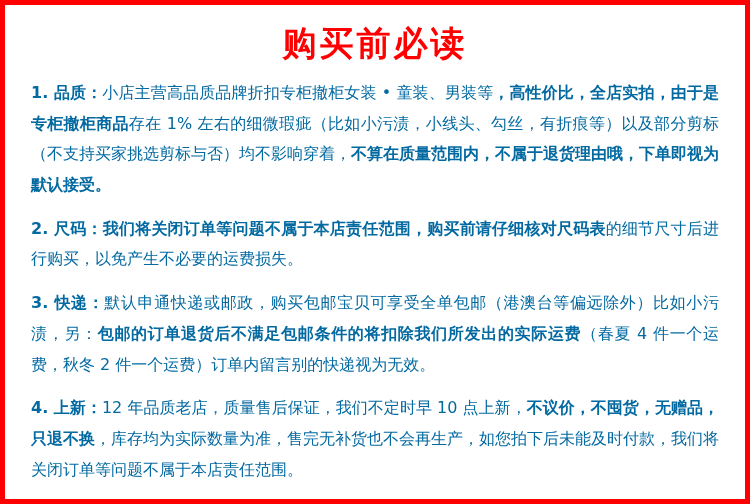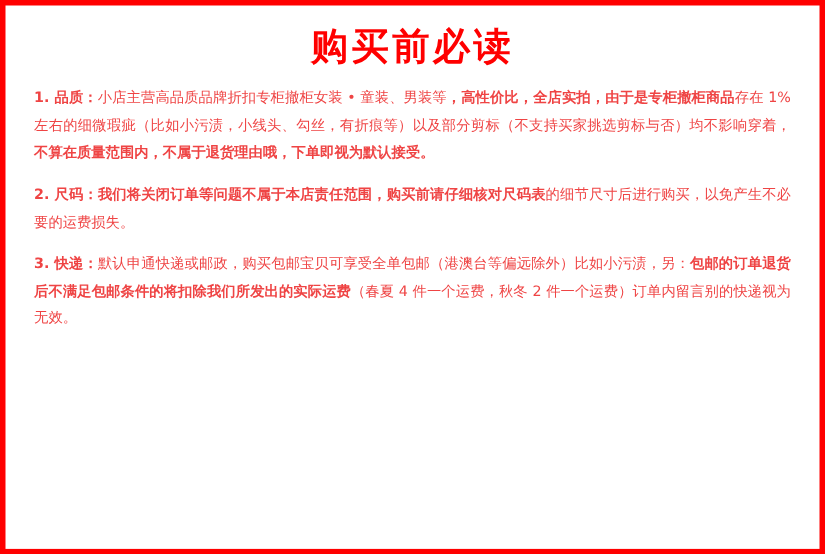--- a/index.html
+++ b/index.html
@@ -33,22 +33,22 @@
     font-size: 34px;
     font-weight: bold;
     letter-spacing: 3px;
     line-height: 1.2;
     margin: 8px 0 14px 0;
   }
   .section {
     margin-bottom: 13px;
   }
   .para {
-    color: #ef4444;
-    font-size: 13px;
+    color: #0369a1;
+    font-size: 16px;
     line-height: 1.92;
     text-align: justify;
     font-weight: bold;
     margin: 0;
   }
   .para .num {
     font-weight: bold;
   }
   .para .lbl {
     font-weight: bold;
@@ -69,15 +69,18 @@
     <div id="sections">
         <div class="section">
           <p class="para"><span class="num">1.</span> <span class="lbl">品质：</span><span class="body">小店主营高品质品牌折扣专柜撤柜女装 • 童装、男装等</span><span class="em">，高性价比，全店实拍，由于是专柜撤柜商品</span><span class="body">存在 1% 左右的细微瑕疵（比如小污渍，小线头、勾丝，有折痕等）以及部分剪标（不支持买家挑选剪标与否）均不影响穿着，</span><span class="em">不算在质量范围内，不属于退货理由哦，下单即视为默认接受。</span></p>
         </div>
         <div class="section">
           <p class="para"><span class="num">2.</span> <span class="lbl">尺码：</span><span class="em">我们将关闭订单等问题不属于本店责任范围，购买前请仔细核对尺码表</span><span class="body">的细节尺寸后进行购买，以免产生不必要的运费损失。</span></p>
         </div>
         <div class="section">
           <p class="para"><span class="num">3.</span> <span class="lbl">快递：</span><span class="body">默认申通快递或邮政，购买包邮宝贝可享受全单包邮（港澳台等偏远除外）比如小污渍，另：</span><span class="em">包邮的订单退货后不满足包邮条件的将扣除我们所发出的实际运费</span><span class="body">（春夏 4 件一个运费，秋冬 2 件一个运费）订单内留言别的快递视为无效。</span></p>
         </div>
+        <div class="section">
+          <p class="para"><span class="num">4.</span> <span class="lbl">上新：</span><span class="body">12 年品质老店，质量售后保证，我们不定时早 10 点上新，</span><span class="em">不议价，不囤货，无赠品，只退不换</span><span class="body">，库存均为实际数量为准，售完无补货也不会再生产，如您拍下后未能及时付款，我们将关闭订单等问题不属于本店责任范围。</span></p>
+        </div>
       </div>
   </div>
 </div>
 
 </body></html>

